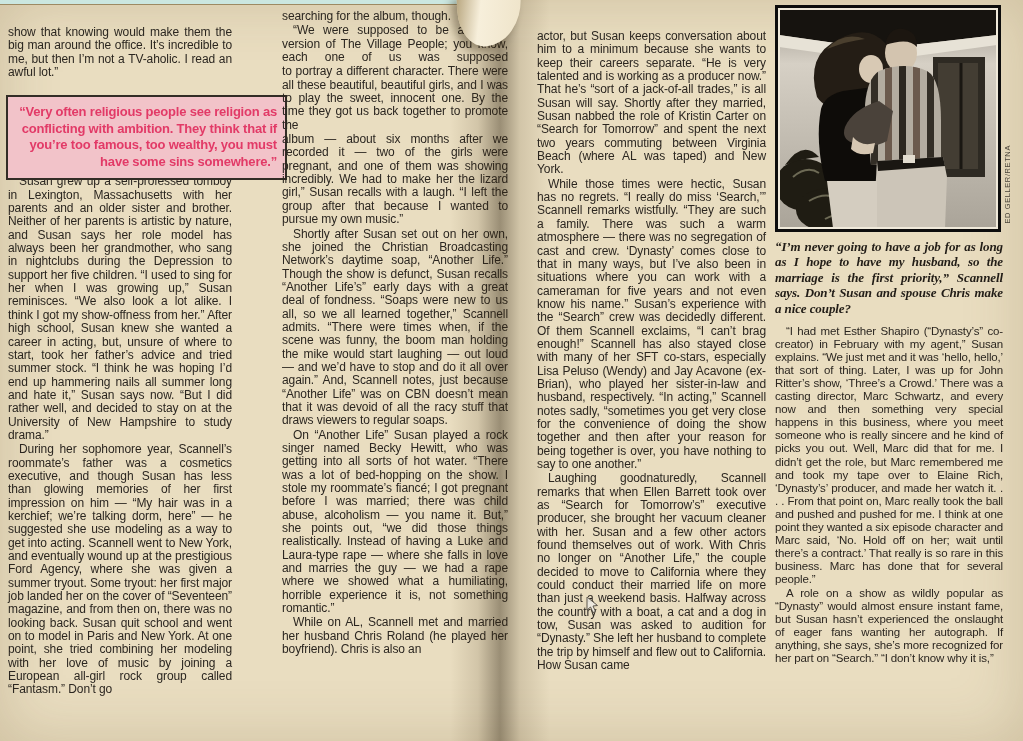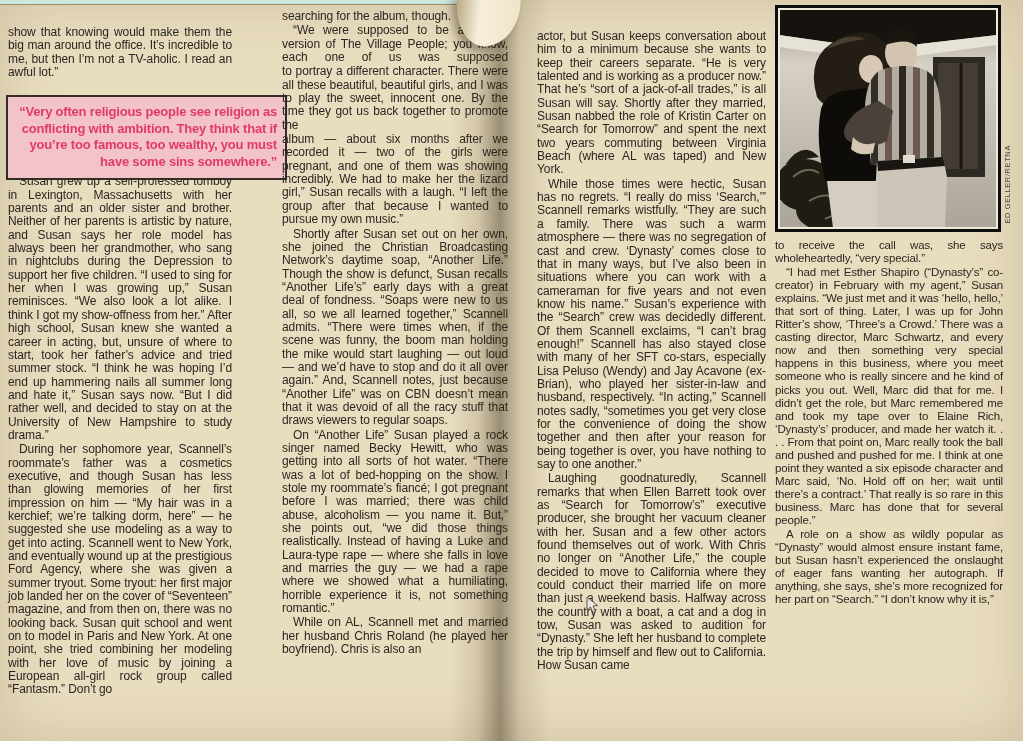--- a/index.html
+++ b/index.html
@@ -178,22 +178,22 @@
           <rect x="128" y="150" width="12" height="8" fill="#e3ddd0"></rect>
 
           <path d="M52 176 h50 v47 h-44z" fill="#d4cdc0"></path>
 
           <rect x="4" y="4" width="218" height="219" fill="none" stroke="#efe9da" stroke-width="2"></rect>
           <rect x="1.5" y="1.5" width="223" height="224" fill="none" stroke="#0d0d0d" stroke-width="3"></rect>
         </svg>
         <div class="photo-credit">ED GELLER/RETNA</div>
       </div>
 
-
-      <p>to receive the call was, she says wholeheartedly, “very special.”</p>
+      <div class="caption">“I’m never going to have a job for as long as I hope to have my husband, so the marriage is the first priority,” Scannell says. Don’t Susan and spouse Chris make a nice couple?</div>
+
       <p class="indent">“I had met Esther Shapiro (“Dynasty’s” co-creator) in February with my agent,” Susan explains. “We just met and it was ‘hello, hello,’ that sort of thing. Later, I was up for John Ritter’s show, ‘Three’s a Crowd.’ There was a casting director, Marc Schwartz, and every now and then something very special happens in this business, where you meet someone who is really sincere and he kind of picks you out. Well, Marc did that for me. I didn’t get the role, but Marc remembered me and took my tape over to Elaine Rich, ‘Dynasty’s’ producer, and made her watch it. . . . From that point on, Marc really took the ball and pushed and pushed for me. I think at one point they wanted a six episode character and Marc said, ‘No. Hold off on her; wait until there’s a contract.’ That really is so rare in this business. Marc has done that for several people.”</p>
       <p class="indent">A role on a show as wildly popular as “Dynasty” would almost ensure instant fame, but Susan hasn’t experienced the onslaught of eager fans wanting her autograph. If anything, she says, she’s more recognized for her part on “Search.” “I don’t know why it is,”</p>
     </div>
   </div>
 
   <svg class="cursor" viewBox="0 0 13 18">
     <path d="M1 1 L1 14 L4.5 11 L7 16.5 L9.5 15.5 L7 10 L11.5 9.5 Z" fill="rgba(235,232,225,0.92)" stroke="#5a544a" stroke-width="1"></path>
   </svg>
 
 </div>

